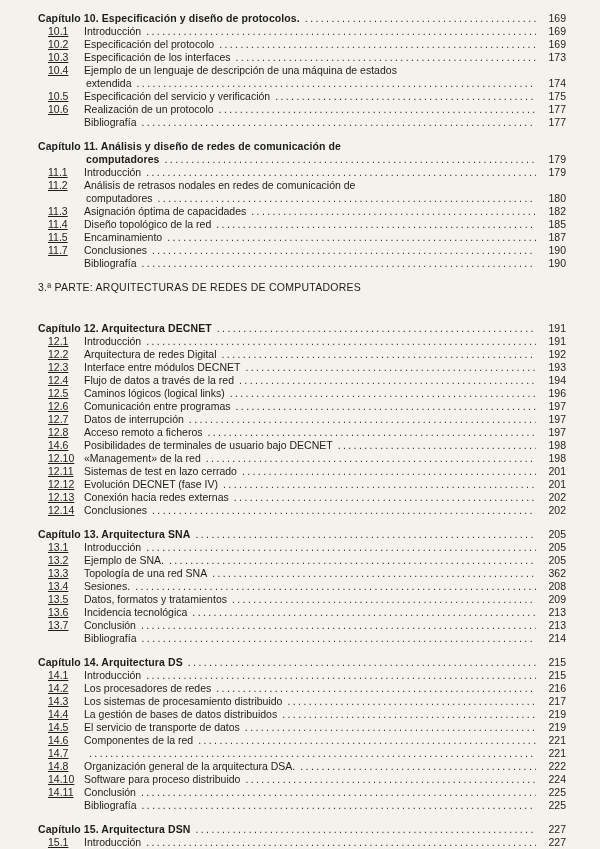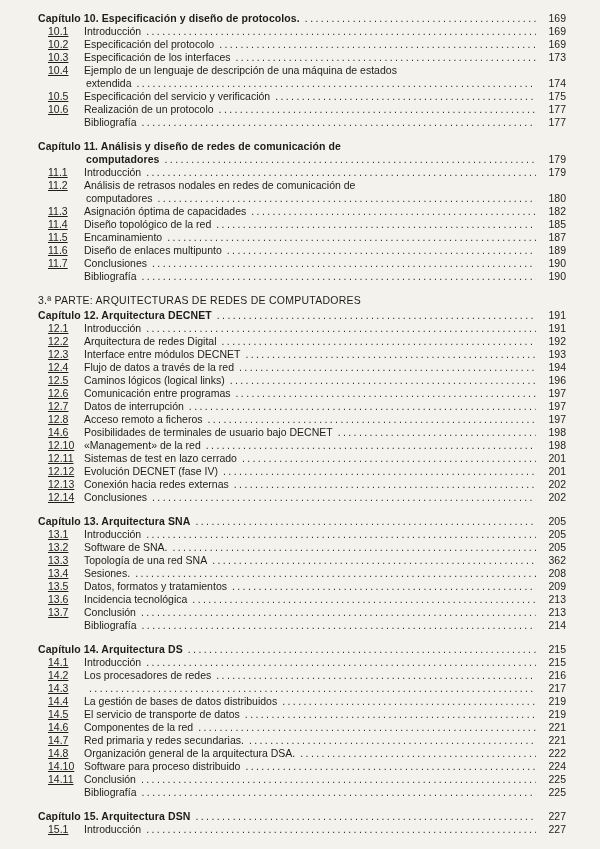--- a/index.html
+++ b/index.html
@@ -10,21 +10,21 @@
   }
   .doc-page {
     width: 600px; height: 849px; box-sizing: border-box;
     background: #f4f2ec;
     padding: 12px 34px 4px 38px;
     color: #1d1d1b;
     font-size: 10.5px;
   }
   .row { display: flex; align-items: flex-end; line-height: 13px; }
   .chapter-block { margin-bottom: 11px; }
-  .part-block { margin-bottom: 2px; }
+  .part-block { margin-bottom: 28px; }
   .part-title { line-height: 13px; letter-spacing: .25px; }
   .chap-title { font-weight: 700; letter-spacing: .1px; white-space: nowrap; }
   .entry { padding-left: 10px; }
   .num { flex: 0 0 36px; white-space: nowrap; text-decoration: underline; }
   .title { white-space: nowrap; flex: 0 1 auto; }
   .cont { margin-left: 2px; }
   .leader { flex: 1 1 auto; overflow: hidden; white-space: nowrap; margin: 0 4px 0 5px; color: #2a2a28; }
   .leader::after {
     letter-spacing: 2.4px;
     content: "...................................................................................................................................................................";
@@ -126,26 +126,20 @@
         <span class="leader"></span>
         <span class="pnum">185</span>
       </div>
       <div class="row entry">
         <span class="num">11.5</span>
         <span class="title">Encaminamiento</span>
         <span class="leader"></span>
         <span class="pnum">187</span>
       </div>
       <div class="row entry">
-        <span class="num">11.6</span>
-        <span class="title">Diseño de enlaces multipunto</span>
-        <span class="leader"></span>
-        <span class="pnum">189</span>
-      </div>
-      <div class="row entry">
         <span class="num">11.7</span>
         <span class="title">Conclusiones</span>
         <span class="leader"></span>
         <span class="pnum">190</span>
       </div>
       <div class="row entry">
         <span class="num"></span>
         <span class="title">Bibliografía</span>
         <span class="leader"></span>
         <span class="pnum">190</span>
@@ -252,21 +246,21 @@
         <span class="pnum">205</span>
       </div>
       <div class="row entry">
         <span class="num">13.1</span>
         <span class="title">Introducción</span>
         <span class="leader"></span>
         <span class="pnum">205</span>
       </div>
       <div class="row entry">
         <span class="num">13.2</span>
-        <span class="title">Software de SNA.</span>
+        <span class="title">Ejemplo de SNA.</span>
         <span class="leader"></span>
         <span class="pnum">205</span>
       </div>
       <div class="row entry">
         <span class="num">13.3</span>
         <span class="title">Topología de una red SNA</span>
         <span class="leader"></span>
         <span class="pnum">362</span>
       </div>
       <div class="row entry">
@@ -313,20 +307,21 @@
         <span class="pnum">215</span>
       </div>
       <div class="row entry">
         <span class="num">14.2</span>
         <span class="title">Los procesadores de redes</span>
         <span class="leader"></span>
         <span class="pnum">216</span>
       </div>
       <div class="row entry">
         <span class="num">14.3</span>
+        <span class="title">Los sistemas de procesamiento distribuido</span>
         <span class="leader"></span>
         <span class="pnum">217</span>
       </div>
       <div class="row entry">
         <span class="num">14.4</span>
         <span class="title">La gestión de bases de datos distribuidos</span>
         <span class="leader"></span>
         <span class="pnum">219</span>
       </div>
       <div class="row entry">
@@ -336,21 +331,20 @@
         <span class="pnum">219</span>
       </div>
       <div class="row entry">
         <span class="num">14.6</span>
         <span class="title">Componentes de la red</span>
         <span class="leader"></span>
         <span class="pnum">221</span>
       </div>
       <div class="row entry">
         <span class="num">14.7</span>
-        <span class="title">Red primaria y redes secundarias.</span>
         <span class="leader"></span>
         <span class="pnum">221</span>
       </div>
       <div class="row entry">
         <span class="num">14.8</span>
         <span class="title">Organización general de la arquitectura DSA.</span>
         <span class="leader"></span>
         <span class="pnum">222</span>
       </div>
       <div class="row entry">

